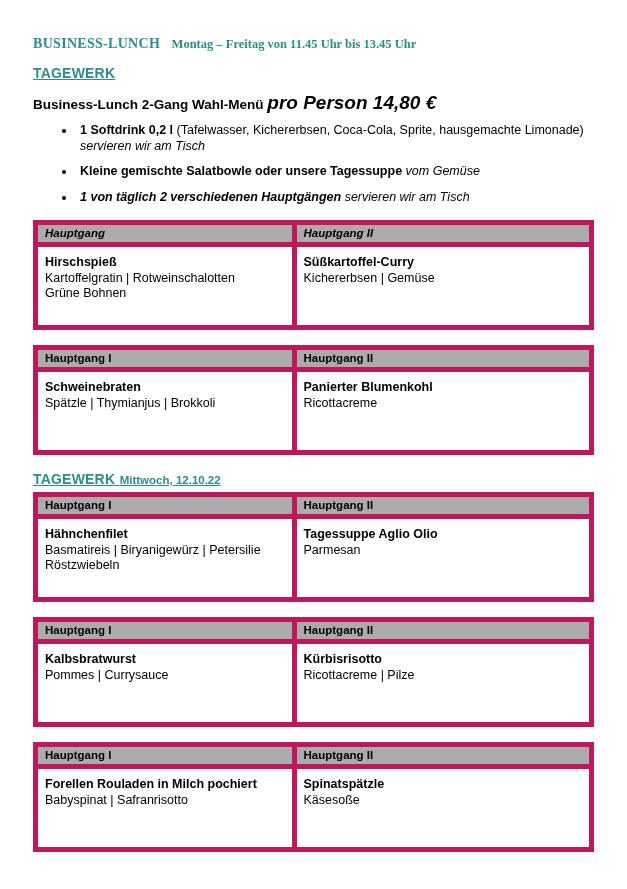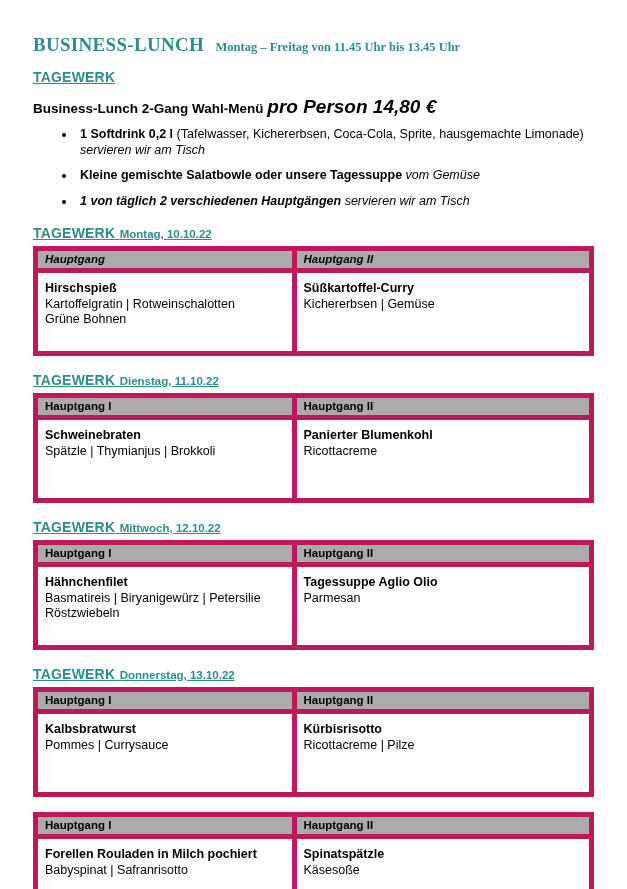--- a/index.html
+++ b/index.html
@@ -8,21 +8,21 @@
     font-family: "Liberation Sans", sans-serif;
     color: #000;
     overflow: hidden;
   }
   .page { padding: 34px 33px 0 33px; }
 
   
   .title-line { white-space: nowrap; }
   .doc-title {
     font-family: "Liberation Serif", serif;
-    font-size: 19px; font-weight: bold;
+    font-size: 14px; font-weight: bold;
     color: var(--teal, #2E8C8C);
     letter-spacing: 0.3px;
   }
   .doc-subtitle {
     font-family: "Liberation Serif", serif;
     font-size: 12.5px; font-weight: bold;
     color: var(--teal, #2E8C8C);
     margin-left: 7px;
   }
 
@@ -103,24 +103,20 @@
       <span class="b">Kleine gemischte Salatbowle oder unsere Tagessuppe</span>
       <span class="i">vom Gemüse</span>
     </li>
     <li>
       <span class="bi">1 von täglich 2 verschiedenen Hauptgängen</span>
       <span class="i">servieren wir am Tisch</span>
     </li>
   </ul>
 
   <div class="day-section">
-    <div class="day-heading">
-      <span class="tw">TAGEWERK</span>
-      <span class="date">Montag, 10.10.22</span>
-    </div>
     <table class="menu hdr-italic">
       <thead>
           <tr>
         <th class="col1">Hauptgang</th>
         <th>Hauptgang II</th>
       </tr>
         </thead>
       <tbody>
           <tr>
         <td>
@@ -132,24 +128,20 @@
           <div class="dish">Süßkartoffel-Curry</div>
           <div>Kichererbsen | Gemüse</div>
           <div></div>
         </td>
       </tr>
         </tbody>
     </table>
   </div>
 
   <div class="day-section">
-    <div class="day-heading">
-      <span class="tw">TAGEWERK</span>
-      <span class="date">Dienstag, 11.10.22</span>
-    </div>
     <table class="menu">
       <thead>
           <tr>
         <th class="col1">Hauptgang I</th>
         <th>Hauptgang II</th>
       </tr>
         </thead>
       <tbody>
           <tr>
         <td>
@@ -190,24 +182,20 @@
           <div class="dish">Tagessuppe Aglio Olio</div>
           <div>Parmesan</div>
           <div></div>
         </td>
       </tr>
         </tbody>
     </table>
   </div>
 
   <div class="day-section">
-    <div class="day-heading">
-      <span class="tw">TAGEWERK</span>
-      <span class="date">Donnerstag, 13.10.22</span>
-    </div>
     <table class="menu">
       <thead>
           <tr>
         <th class="col1">Hauptgang I</th>
         <th>Hauptgang II</th>
       </tr>
         </thead>
       <tbody>
           <tr>
         <td>

